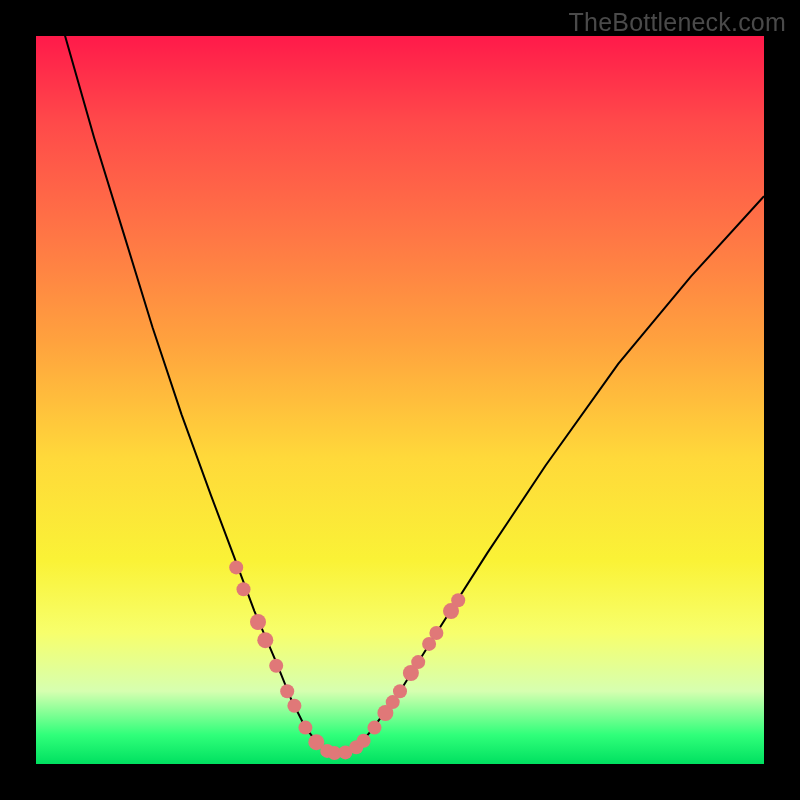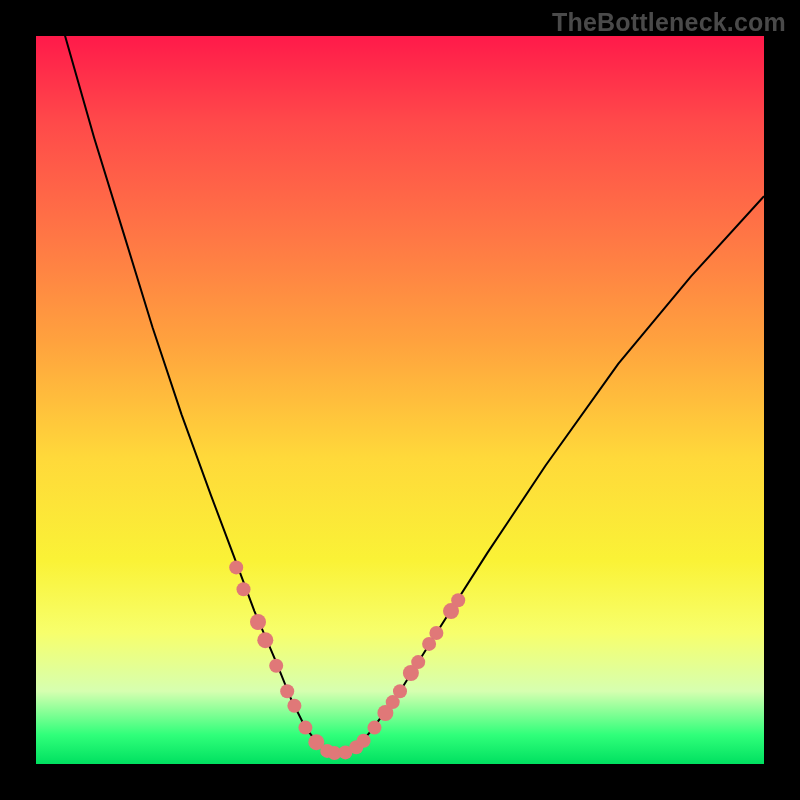--- a/index.html
+++ b/index.html
@@ -28,21 +28,21 @@
       #30ff7a 96%,
       #00e060 100%
     );
   }
   .watermark {
     position: absolute;
     top: 8px;
     right: 14px;
     font-family: Arial, Helvetica, sans-serif;
     font-size: 25px;
-    font-weight: 700;
+    font-weight: 400;
     color: #4a4a4a;
     letter-spacing: 0.2px;
     text-align: right;
   }
   svg.curve {
     position: absolute;
     inset: 0;
     width: 100%;
     height: 100%;
     overflow: visible;

